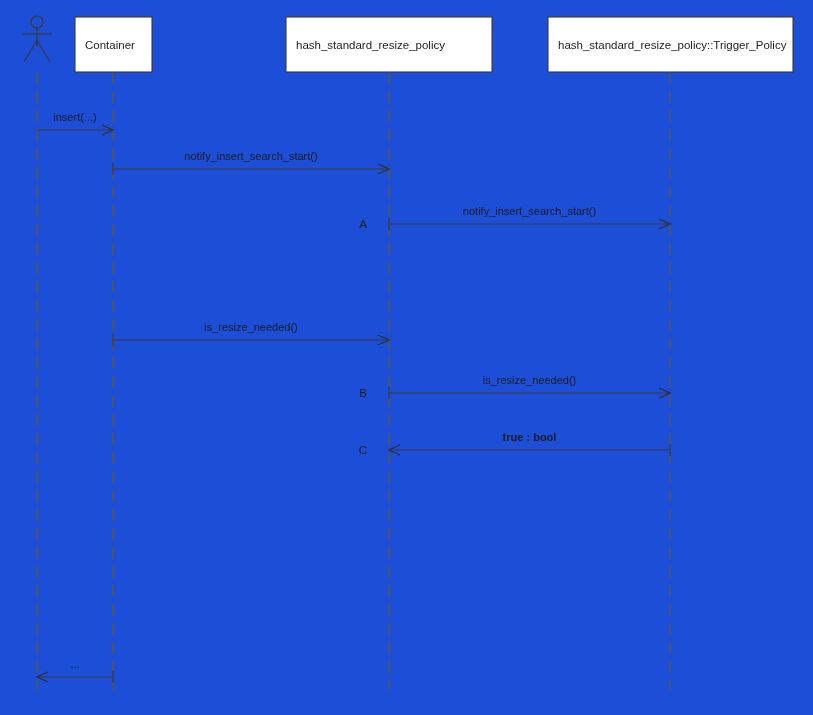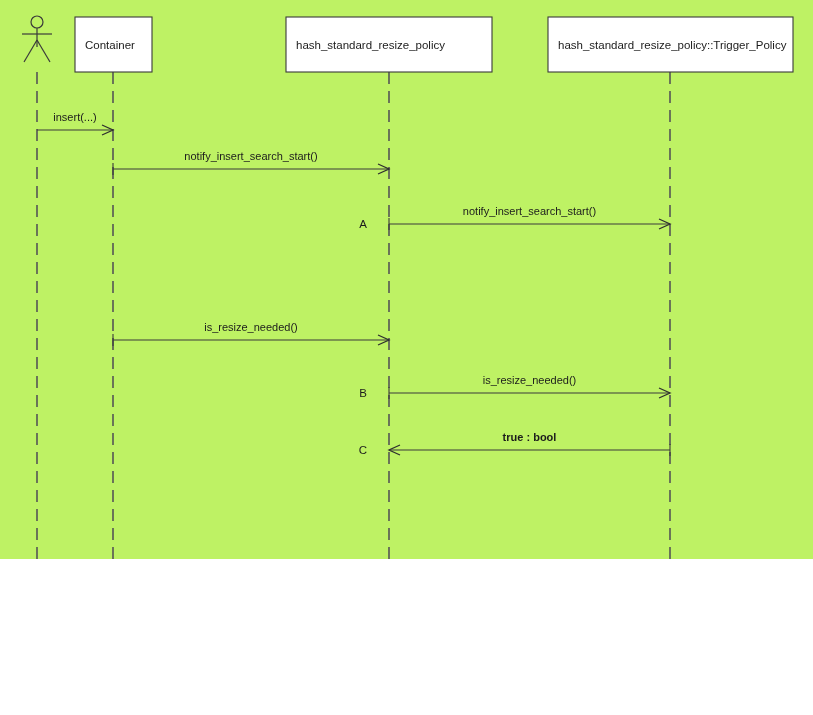--- a/index.html
+++ b/index.html
@@ -7,22 +7,22 @@
     padding: 0;
     background: #ffffff;
   }
   body {
     font-family: "Liberation Sans", sans-serif;
     -webkit-font-smoothing: antialiased;
   }
   #diagram-root {
     position: relative;
     width: 813px;
-    height: 559px;
-    background: #bef264;
+    height: 715px;
+    background: #1d4ed8;
     overflow: hidden;
   }
   svg.seq-canvas {
     position: absolute;
     left: 0;
     top: 0;
     width: 813px;
     height: 715px;
     display: block;
   }

